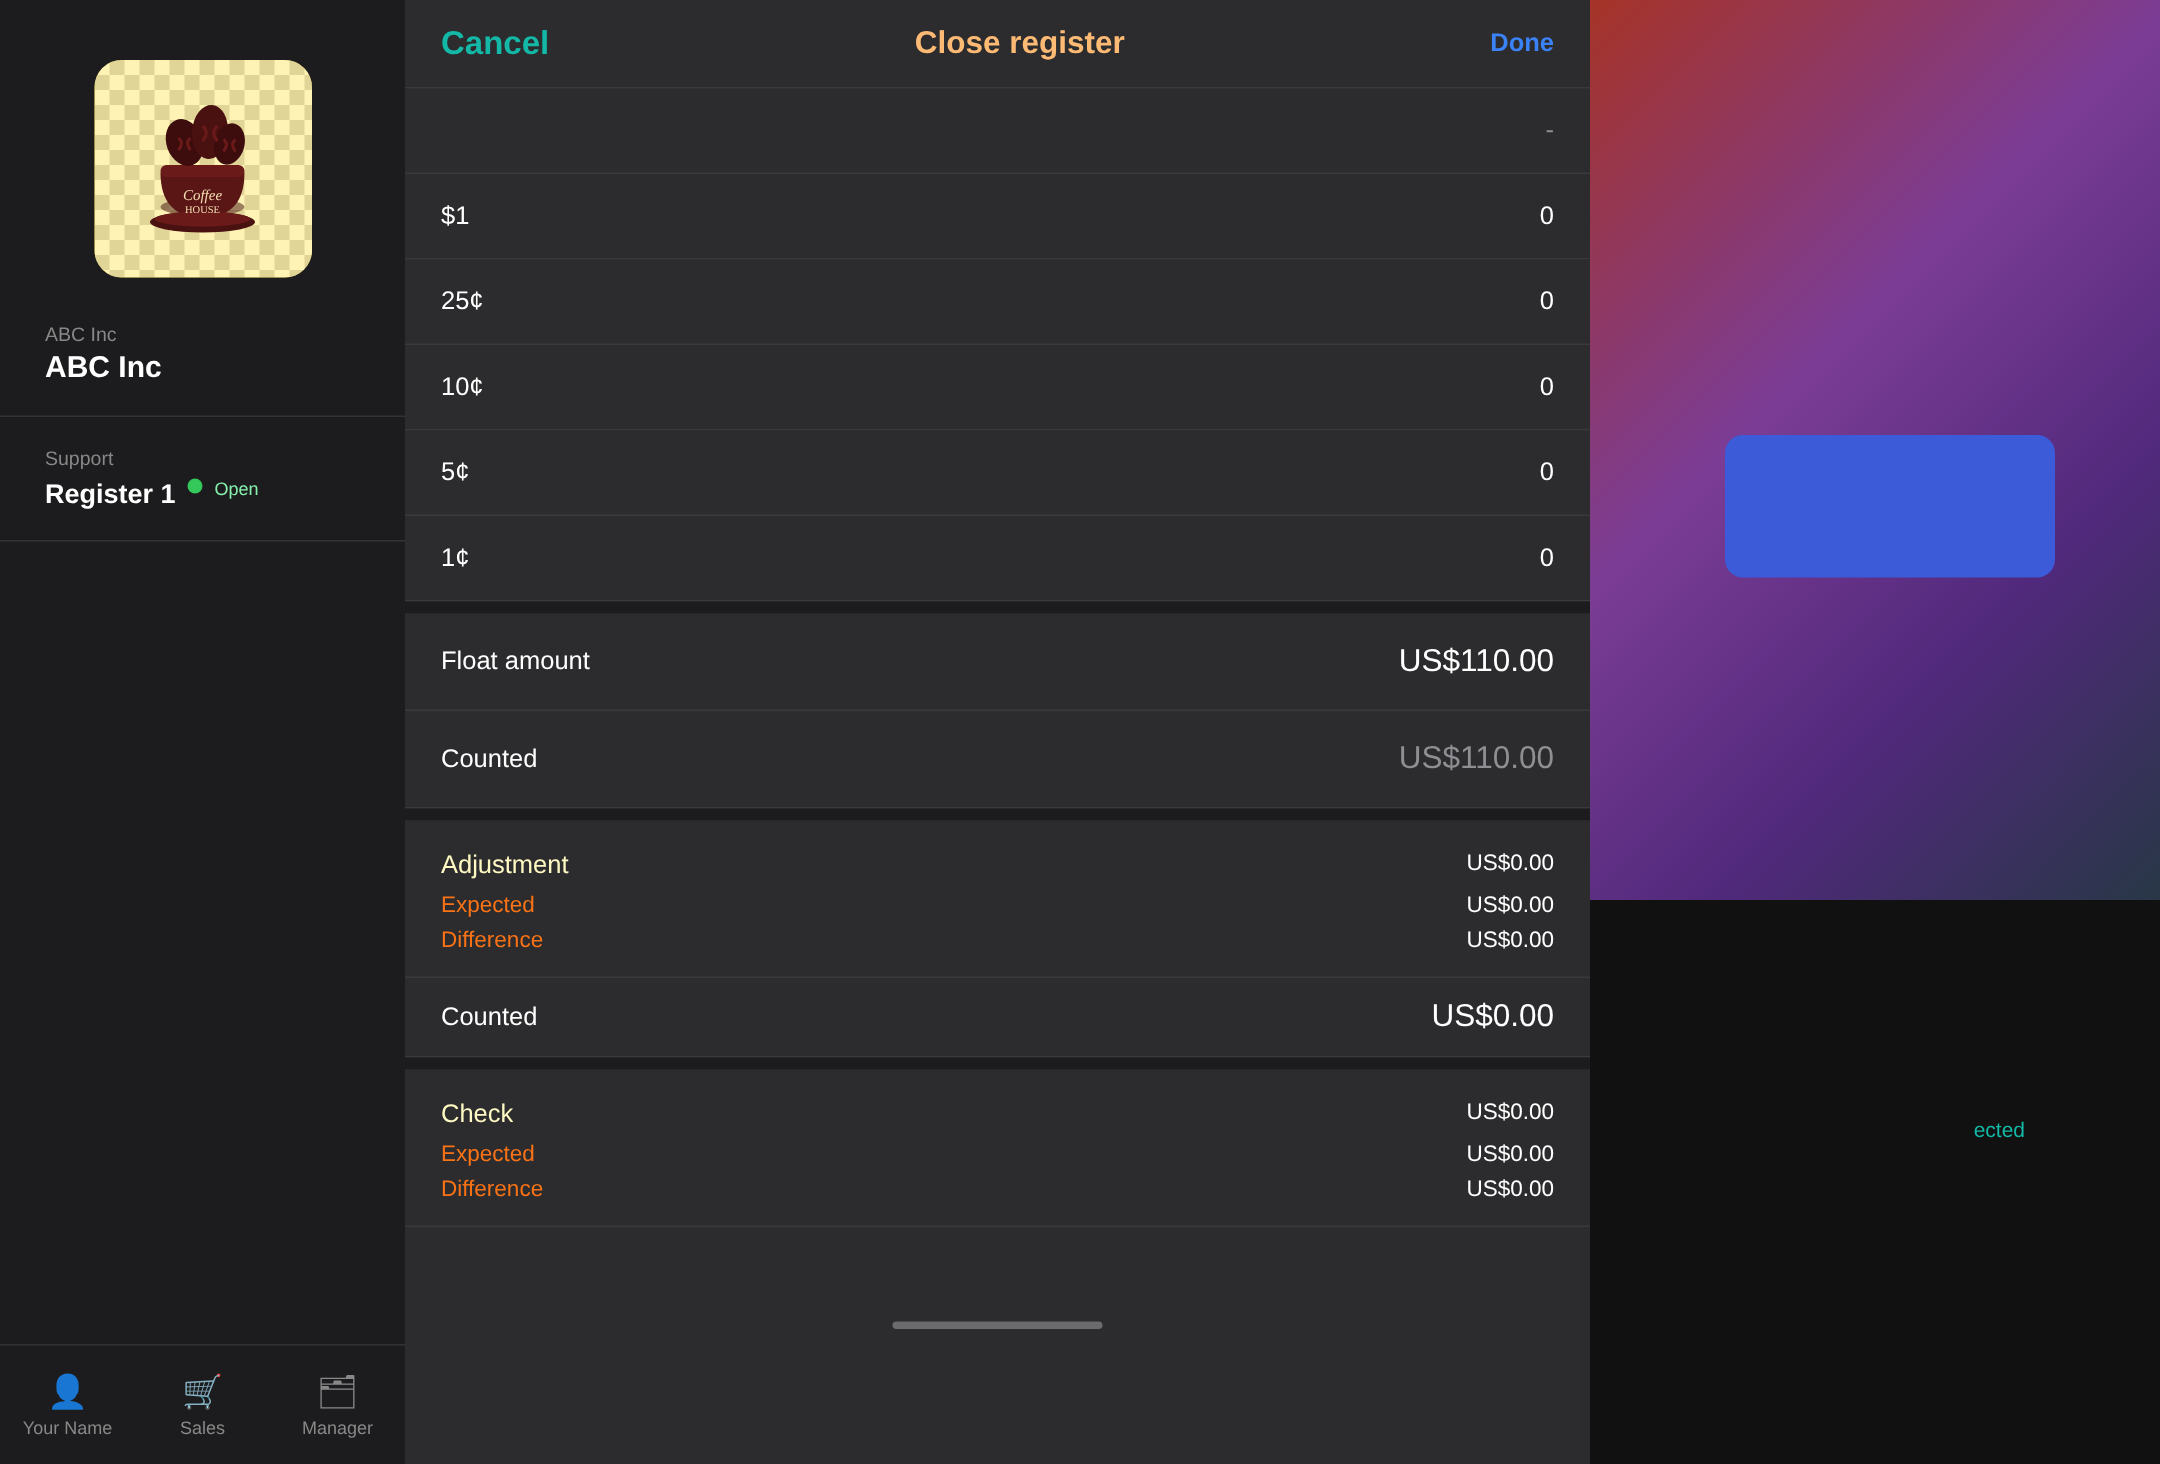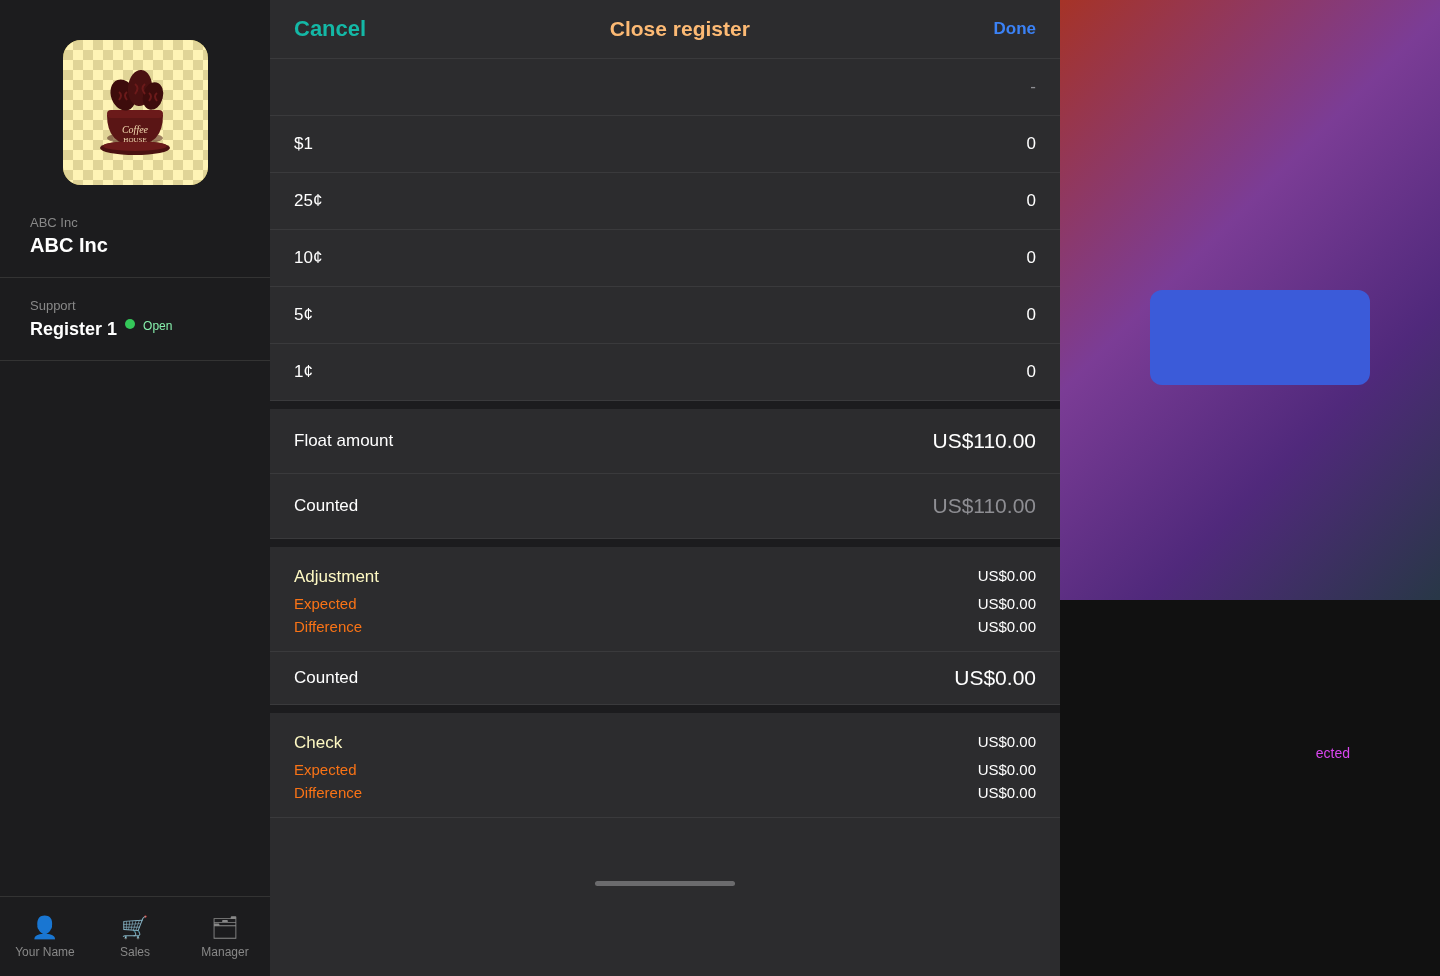--- a/index.html
+++ b/index.html
@@ -193,21 +193,21 @@
       width: 220px;
       height: 95px;
       background: #3b5bd9;
       border-radius: 12px;
     }
 
     .right-expected-text {
       position: absolute;
       right: 90px;
       top: 745px;
-      color: #d946ef;
+      color: #14b8a6;
       font-size: 14px;
     }
 
     
     .modal {
       position: absolute;
       left: 270px;
       top: 0;
       width: 790px;
       bottom: 0;

